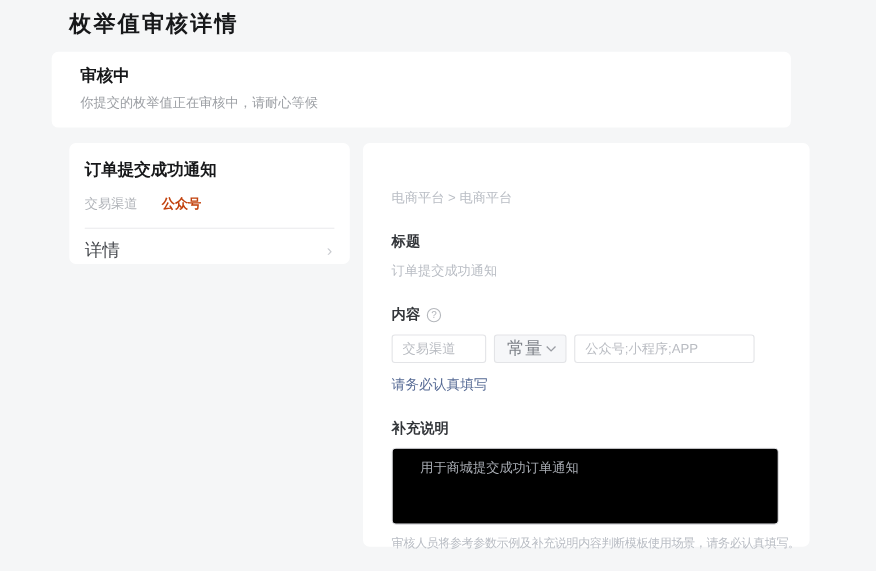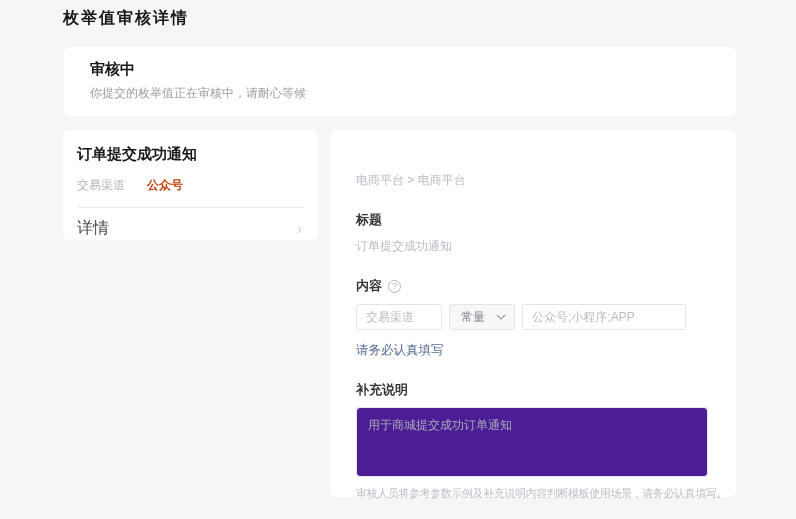--- a/index.html
+++ b/index.html
@@ -7,27 +7,27 @@
   body {
     background:#f5f6f7;
     font-family:"Liberation Sans","DejaVu Sans",sans-serif;
     color:#1f1f1f;
     overflow:hidden;
   }
   .page { position:relative; width:796px; height:519px; }
 
   .page-title {
     position:absolute; left:63px; top:8px;
-    font-size:16px; font-weight:bold; letter-spacing:2px; color:#17181a;
+    font-size:20px; font-weight:bold; letter-spacing:2px; color:#17181a;
   }
 
   .card { background:#ffffff; border-radius:6px; position:absolute; }
 
   
-  .status-card { left:64px; top:47px; width:672px; height:69px; padding:13px 26px; }
+  .status-card { left:47px; top:47px; width:672px; height:69px; padding:13px 26px; }
   .status-title { font-size:15px; font-weight:bold; color:#17181a; }
   .status-desc { margin-top:6px; font-size:12px; color:#9b9ea3; }
 
   
   .template-card { left:63px; top:130px; width:255px; height:110px; padding:15px 14px 0 14px; }
   .tpl-title { font-size:15px; font-weight:bold; color:#17181a; }
   .tpl-meta { margin-top:13px; font-size:12px; display:flex; align-items:center; }
   .tpl-meta-label { color:#b1b4b9; }
   .tpl-meta-value { color:#c2410c; font-weight:bold; margin-left:22px; }
   .tpl-divider { margin-top:13px; border-top:1px solid #ececee; }
@@ -58,29 +58,29 @@
     background:#ffffff; color:#b9bcc2; font-size:12px; padding:0 9px;
     font-family:inherit; outline:none;
   }
   .param-input.w1 { width:86px; }
   .param-input.w3 { width:164px; }
   .type-select {
     width:66px; height:26px; border:1px solid #e3e4e7; border-radius:3px;
     background:#f6f7f9; display:flex; align-items:center; justify-content:space-between;
     padding:0 8px 0 11px; cursor:pointer;
   }
-  .type-select-label { font-size:12px; color:#7f838a; }
+  .type-select-label { font-size:16px; color:#7f838a; }
   .select-chevron { display:flex; align-items:center; }
 
   .enum-link { margin-top:12px; font-size:12.5px; color:#576b95; cursor:pointer; width:fit-content; }
 
   .remark-textarea {
     margin-top:8px; width:352px; height:70px;
-    border:1px solid #e7e8eb; border-radius:4px; background:#4c1d95;
-    color:#a9adb4; font-size:12px; padding:9px 11px; resize:none;
+    border:1px solid #e7e8eb; border-radius:4px; background:#000000;
+    color:#a9adb4; font-size:12px; padding:9px 25px; resize:none;
     font-family:inherit; outline:none; display:block;
   }
   .remark-hint {
     margin-top:9px; font-size:11px; color:#b9bdc4;
     letter-spacing:-0.4px; white-space:nowrap;
   }
 </style>
 </head>
 <body>
 

